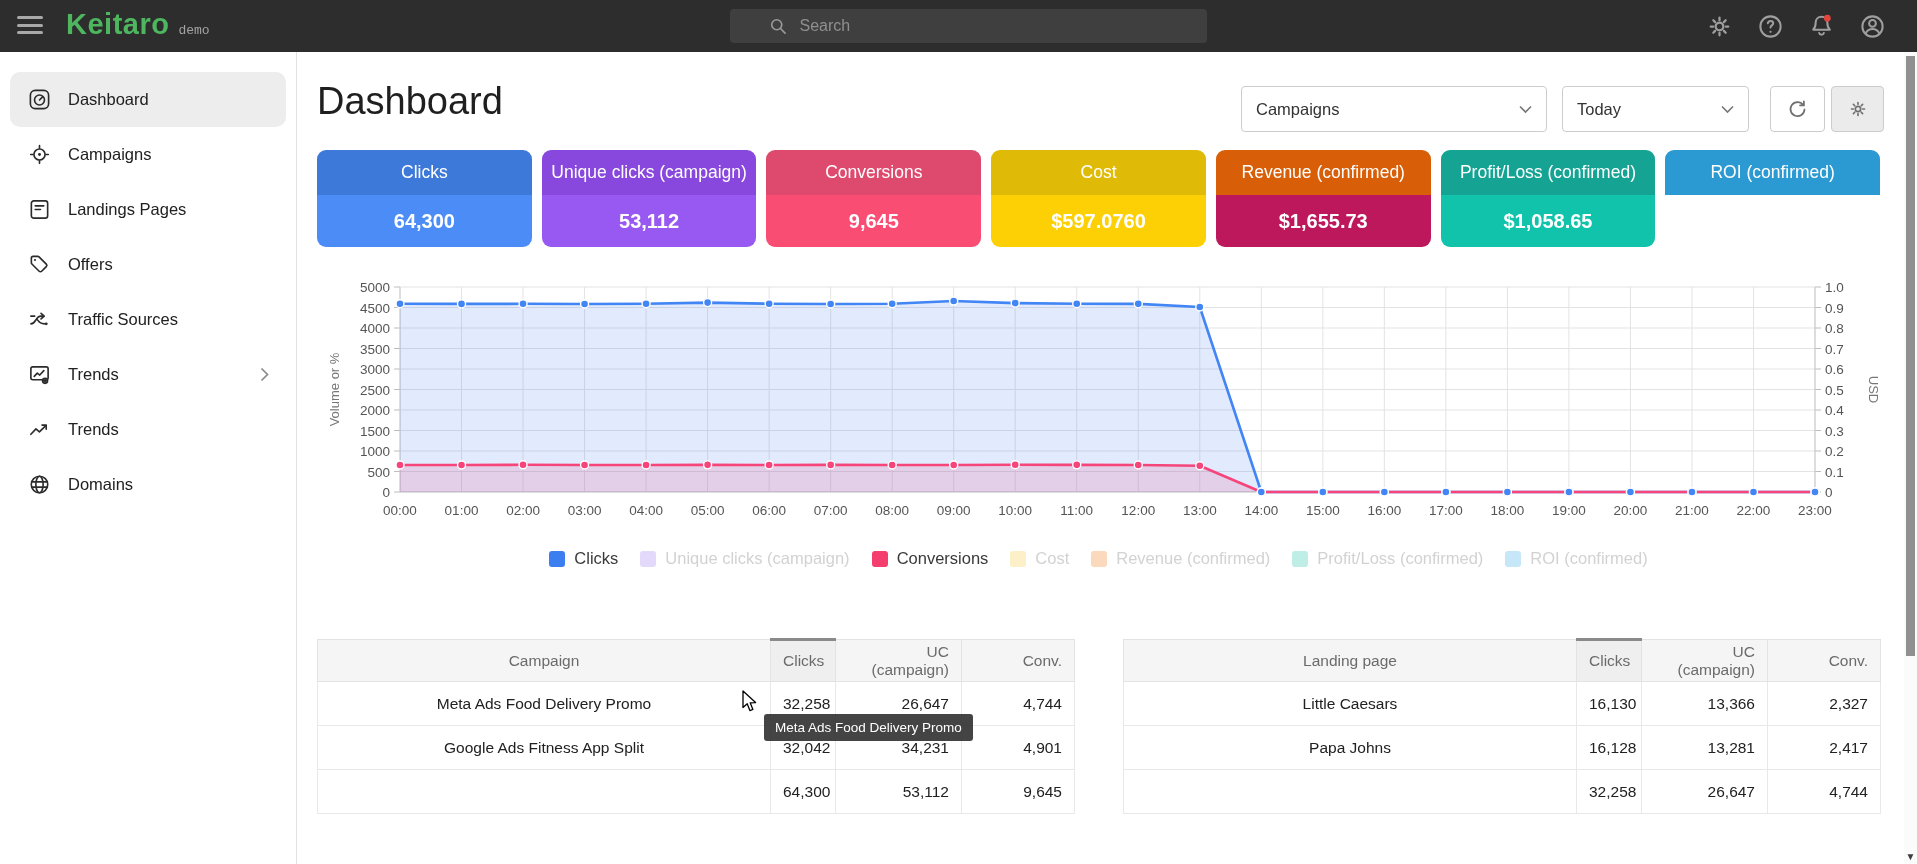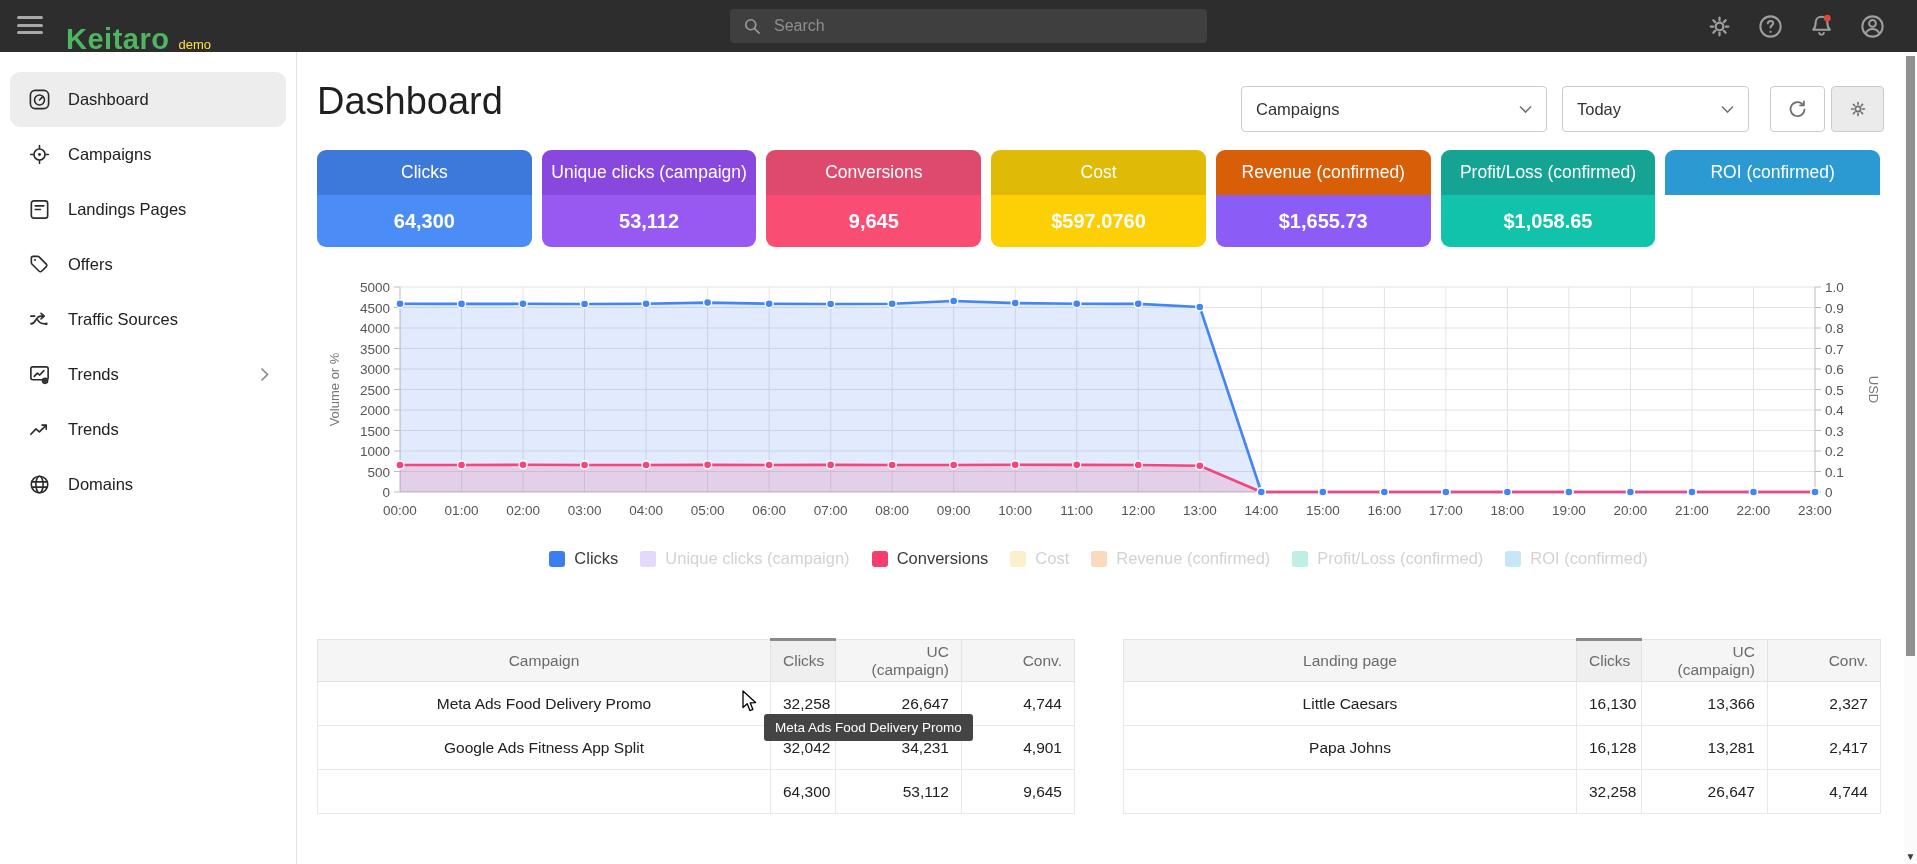--- a/index.html
+++ b/index.html
@@ -6,23 +6,23 @@
   body{
     width:1917px;height:864px;position:relative;overflow:hidden;
     background:#ffffff;font-family:"Liberation Sans",sans-serif;
     -webkit-font-smoothing:antialiased;
   }
   
   .topbar{position:absolute;left:0;top:0;width:1917px;height:52px;background:#2d2d2d;z-index:20;}
   .hamburger{position:absolute;left:17px;top:16px;width:26px;height:20px;cursor:pointer;}
   .hamburger span{display:block;height:3px;background:#a8a8a8;border-radius:2px;margin-bottom:4.5px;}
   .logo{position:absolute;left:66px;top:8px;display:flex;align-items:baseline;gap:9px;}
-  .logo-text{font-size:29px;font-weight:700;color:#4db65e;letter-spacing:.5px;margin-top:15px;}
-  .logo-badge{font-size:13px;color:#fde047;}
-  .searchbox{position:absolute;left:730px;top:9px;width:477px;height:34px;background:#3f3f3f;border-radius:4px;display:flex;align-items:center;padding-left:12px;box-sizing:border-box;}
+  .logo-text{font-size:29px;font-weight:700;color:#4db65e;letter-spacing:.5px;}
+  .logo-badge{font-size:13px;color:#a3a3a3;font-family:Liberation Mono, monospace;}
+  .searchbox{position:absolute;left:730px;top:9px;width:477px;height:34px;background:#3f3f3f;border-radius:4px;display:flex;align-items:center;padding-left:12px;box-sizing:border-box;justify-content:center;}
   .searchbox input{background:transparent;border:none;outline:none;color:#d6d6d6;font-size:16px;margin-left:10px;width:380px;font-family:"Liberation Sans",sans-serif;}
   .searchbox input::placeholder{color:#8f8f8f;}
   .topbar-iconbtn{position:absolute;top:13px;width:27px;height:27px;cursor:pointer;}
   
   .sidebar{position:absolute;left:0;top:52px;width:297px;bottom:0;background:#fff;border-right:1px solid #e2e2e2;box-sizing:border-box;padding-top:20px;z-index:10;}
   .side-item{height:55px;margin:0 10px;display:flex;align-items:center;padding-left:18px;gap:17px;border-radius:10px;cursor:pointer;color:#212121;font-size:16.5px;}
   .side-item.active{background:#ededed;}
   .side-item .icn{width:23px;height:23px;flex:0 0 23px;display:flex;align-items:center;}
   .side-item .sub{margin-left:auto;margin-right:16px;display:flex;}
   
@@ -246,21 +246,21 @@
     <div class="stat-card">
       <div class="hd" style="background: rgb(221, 74, 110);">Conversions</div>
       <div class="vl" style="background: rgb(249, 77, 116);">9,645</div>
     </div>
     <div class="stat-card">
       <div class="hd" style="background: rgb(223, 186, 7);">Cost</div>
       <div class="vl" style="background: rgb(252, 208, 5);">$597.0760</div>
     </div>
     <div class="stat-card">
       <div class="hd" style="background: rgb(216, 94, 8);">Revenue (confirmed)</div>
-      <div class="vl" style="background: #8b5cf6;">$1,655.73</div>
+      <div class="vl" style="background: #be185d;">$1,655.73</div>
     </div>
     <div class="stat-card">
       <div class="hd" style="background: rgb(21, 163, 148);">Profit/Loss (confirmed)</div>
       <div class="vl" style="background: rgb(18, 195, 171);">$1,058.65</div>
     </div>
     <div class="stat-card">
       <div class="hd" style="background: rgb(43, 154, 210);">ROI (confirmed)</div>
     </div>
   </div>
 

